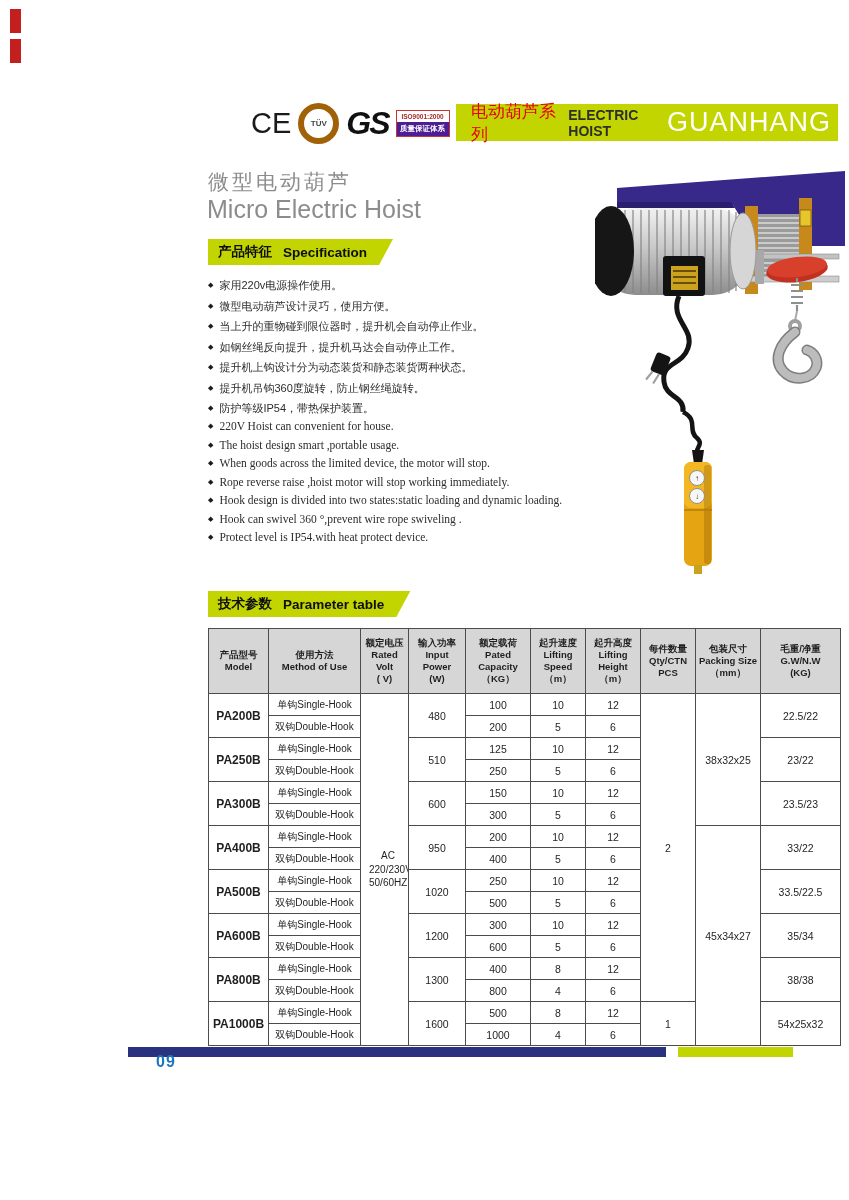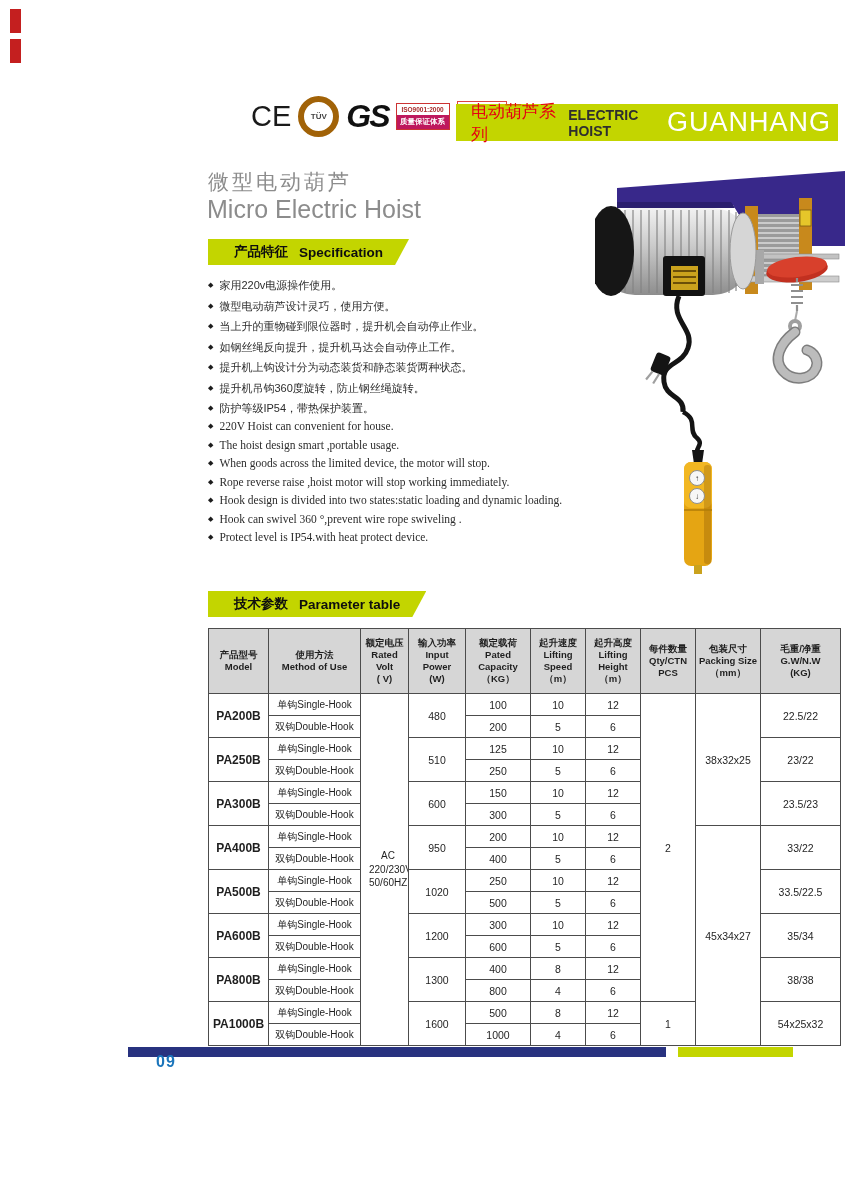--- a/index.html
+++ b/index.html
@@ -4,46 +4,46 @@
 <style>
   html,body{margin:0;padding:0;background:#fff;}
   #page{position:relative;width:849px;height:1200px;background:#ffffff;overflow:hidden;
         font-family:"Liberation Sans",sans-serif;}
 
   
   .reg-mark{position:absolute;left:10px;width:11px;height:24px;background:#c41f1f;}
   #reg-mark-1{top:9px;} #reg-mark-2{top:39px;}
 
   
-  .logos{position:absolute;left:251px;top:96px;height:40px;display:flex;align-items:center;gap:7px;}
+  .logos{position:absolute;left:251px;top:103px;height:40px;display:flex;align-items:center;gap:7px;}
   .ce{font-size:29px;color:#1a1a1a;font-weight:500;}
   .tuv{width:29px;height:29px;border:6px solid #a16207;border-radius:50%;display:flex;
        align-items:center;justify-content:center;font-size:8px;font-weight:bold;color:#444;}
   .gs{font-size:32px;font-weight:800;font-style:italic;color:#101010;letter-spacing:-2px;}
   .iso{width:52px;border:1px solid #c33;text-align:center;font-weight:bold;}
   .iso .l1{font-size:6.5px;color:#a82a2a;background:#fff;padding:2px 0;}
-  .iso .l2{font-size:7.5px;color:#fff;background:#be185d;padding:2px 0;}
+  .iso .l2{font-size:7.5px;color:#fff;background:#4c1d95;padding:2px 0;}
   .picc{width:48px;border:1px solid #d44;text-align:center;background:#fff;}
   .picc .l1{font-size:14px;font-weight:800;color:#d32020;letter-spacing:1px;line-height:1.2;}
   .picc .l2{font-size:7px;color:#c03030;background:#f4cfcf;padding:1px 0;}
 
   
   .banner{position:absolute;left:456px;top:104px;width:382px;height:37px;background:#c3d500;
           display:flex;align-items:center;}
   .banner .cn{color:#e60012;font-weight:normal;font-size:17px;margin-left:15px;}
   .banner .en{color:#2e2e2e;font-weight:bold;font-size:14px;margin-left:11px;}
   .banner .brand{color:#ffffff;font-size:27px;margin-left:auto;margin-right:7px;letter-spacing:1px;}
 
   
   .title-cn{position:absolute;left:208px;top:168px;font-size:21px;color:#8c8c8c;letter-spacing:3px;}
   .title-en{position:absolute;left:207px;top:195px;font-size:25px;color:#8c8c8c;}
 
   
   .badge{position:absolute;background:#c3d500;display:flex;align-items:center;gap:11px;
-         padding:4px 26px 4px 26px;clip-path:polygon(0 0,100% 0,calc(100% - 14px) 100%,0 100%);}
+         padding:4px 26px 4px 10px;clip-path:polygon(0 0,100% 0,calc(100% - 14px) 100%,0 100%);}
   .badge span{font-weight:bold;font-size:13.5px;color:#0e0e0e;}
   #spec-badge{left:208px;top:239px;}
   #param-badge{left:208px;top:591px;}
 
   
   .bullets{position:absolute;left:208px;width:392px;list-style:none;margin:0;padding:0;color:#2c2c2c;}
   #bullets-cn{top:278px;font-size:11px;}
   #bullets-cn li{margin-bottom:5.5px;}
   #bullets-en{top:420px;font-family:"Liberation Serif",serif;font-size:11.5px;}
   #bullets-en li{margin-bottom:6.5px;}

